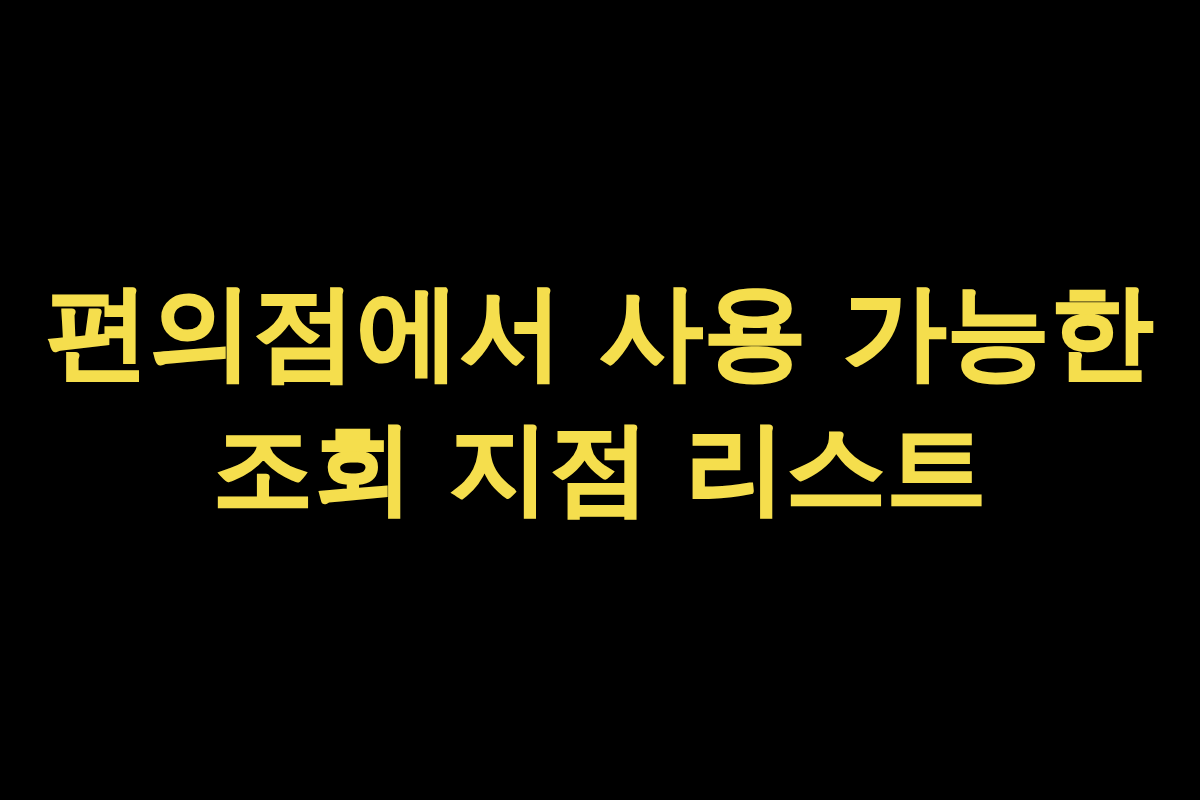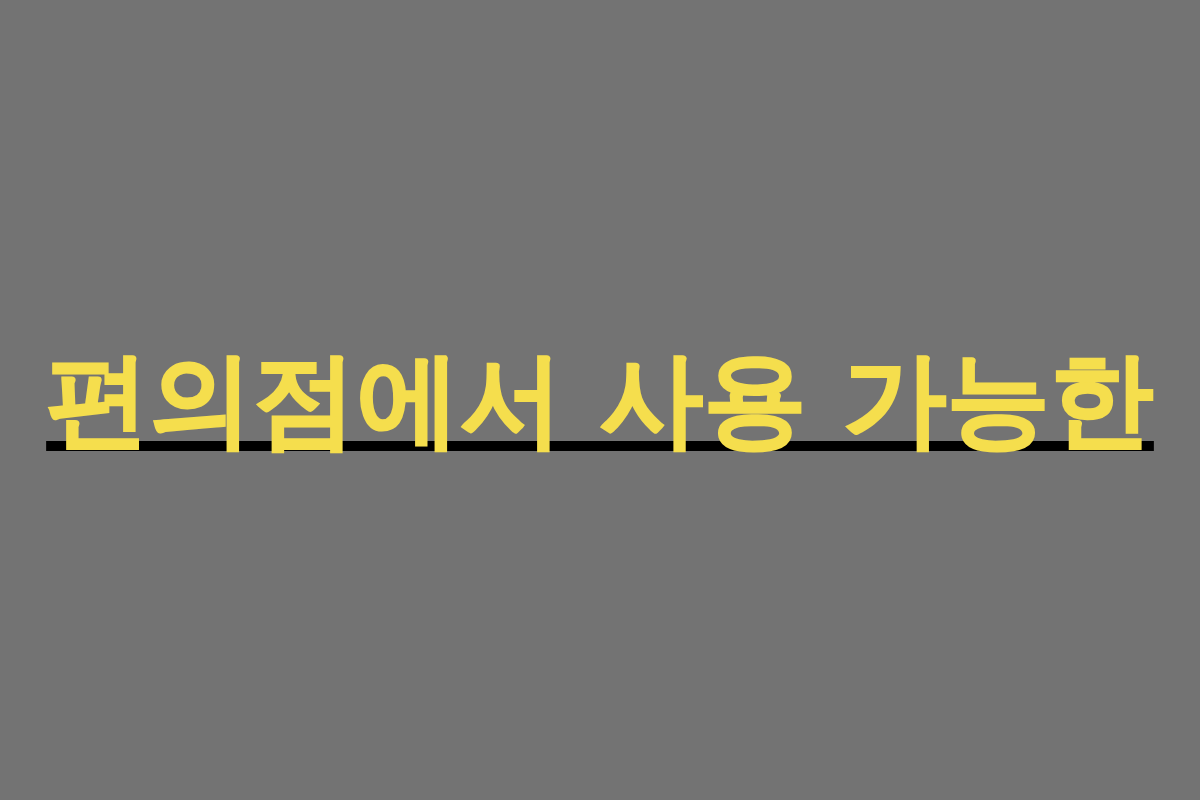--- a/index.html
+++ b/index.html
@@ -54,22 +54,23 @@
     text-rendering: geometricPrecision;
   }
 
   .headline-line.line-3 {
     font-size: 100px;
   }
 </style>
 </head>
 <body>
 
-<div id="banner-card" style="background: #737373; text-decoration: underline;">
+<div id="banner-card" style="background: #000000; text-decoration: underline;">
 
   <div id="headline-block">
 
     <span class="headline-line line-1" style="color: rgb(245, 222, 77); -webkit-text-stroke-color: rgb(245, 222, 77);">편의점에서 사용 가능한</span>
 
 
+    <span class="headline-line line-3" style="color: rgb(245, 222, 77); -webkit-text-stroke-color: rgb(245, 222, 77);">조회 지점 리스트</span>
 
   </div>
 </div>
 
 </body></html>

